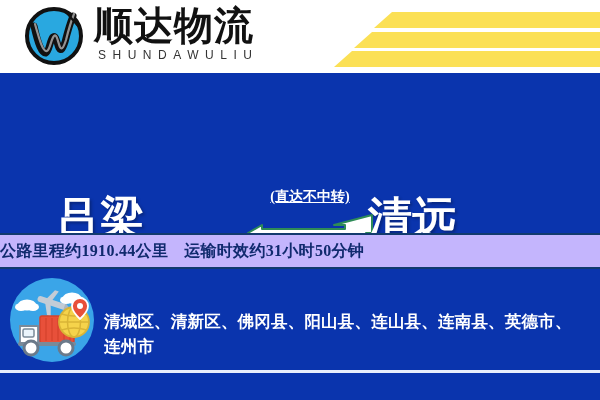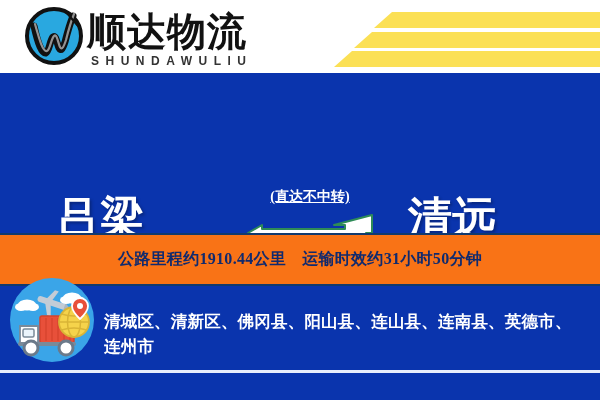--- a/index.html
+++ b/index.html
@@ -17,21 +17,21 @@
   }
 
   
   .header {
     position:absolute; left:0; top:0;
     width:600px; height:73px;
     background:#ffffff;
   }
   .logo-block {
     position:absolute; left:22px; top:4px;
-    display:flex; align-items:flex-end; gap:1px;
+    display:flex; align-items:flex-start; gap:8px;
   }
   .logo-mark {
     position:relative;
     width:64px; height:64px;
     flex:none;
   }
   .logo-mark svg { display:block; width:64px; height:64px; }
 
   .logo-text { display:flex; flex-direction:column; justify-content:center; }
   .logo-cn {
@@ -39,21 +39,21 @@
     font-weight:bold;
     font-size:39px;
     line-height:44px;
     color:#111111;
     letter-spacing:1px;
     white-space:nowrap;
   }
   .logo-en {
     font-family:"Liberation Sans", sans-serif;
     font-size:12px;
-    font-weight:bold;
+    font-weight:normal;
     line-height:14px;
     color:#333333;
     letter-spacing:6.5px;
     text-align:center;
     white-space:nowrap;
     padding-left:4px;
   }
 
   .stripes { position:absolute; left:0; top:0; width:600px; height:73px; }
   .stripes svg { display:block; }
@@ -68,21 +68,21 @@
     position:absolute; top:118px;
     font-family:"Liberation Serif", serif;
     font-weight:bold;
     font-size:44px;
     line-height:56px;
     color:#ffffff;
     white-space:nowrap;
     text-shadow:2px 2px 3px rgba(0,0,0,0.28);
   }
   .city-from { left:56px; }
-  .city-to   { left:408px; }
+  .city-to   { left:368px; }
 
   .mid {
     position:absolute; left:240px; top:115px;
     width:140px; height:100px;
     display:flex; flex-direction:column; align-items:center; justify-content:flex-start;
   }
   .mid-top {
     font-family:"Liberation Serif", serif;
     font-weight:bold;
     font-size:14px;
@@ -99,23 +99,23 @@
     font-weight:bold;
     font-size:14px;
     line-height:18px;
     color:#ffffff;
     white-space:nowrap;
   }
 
   
   .info-bar {
     position:absolute; left:0; top:233px;
-    width:600px; height:53px;
-    background:#f97316;
-    display:flex; align-items:center; justify-content:center;
+    width:600px; height:36px;
+    background:#c4b5fd;
+    display:flex; align-items:center; justify-content:flex-start;
     border-top:2px solid #123a6e;
     border-bottom:2px solid #123a6e;
   }
   .info-text {
     font-family:"Liberation Serif", serif;
     font-weight:bold;
     font-size:16px;
     color:#102a6e;
     white-space:nowrap;
     letter-spacing:0.3px;

